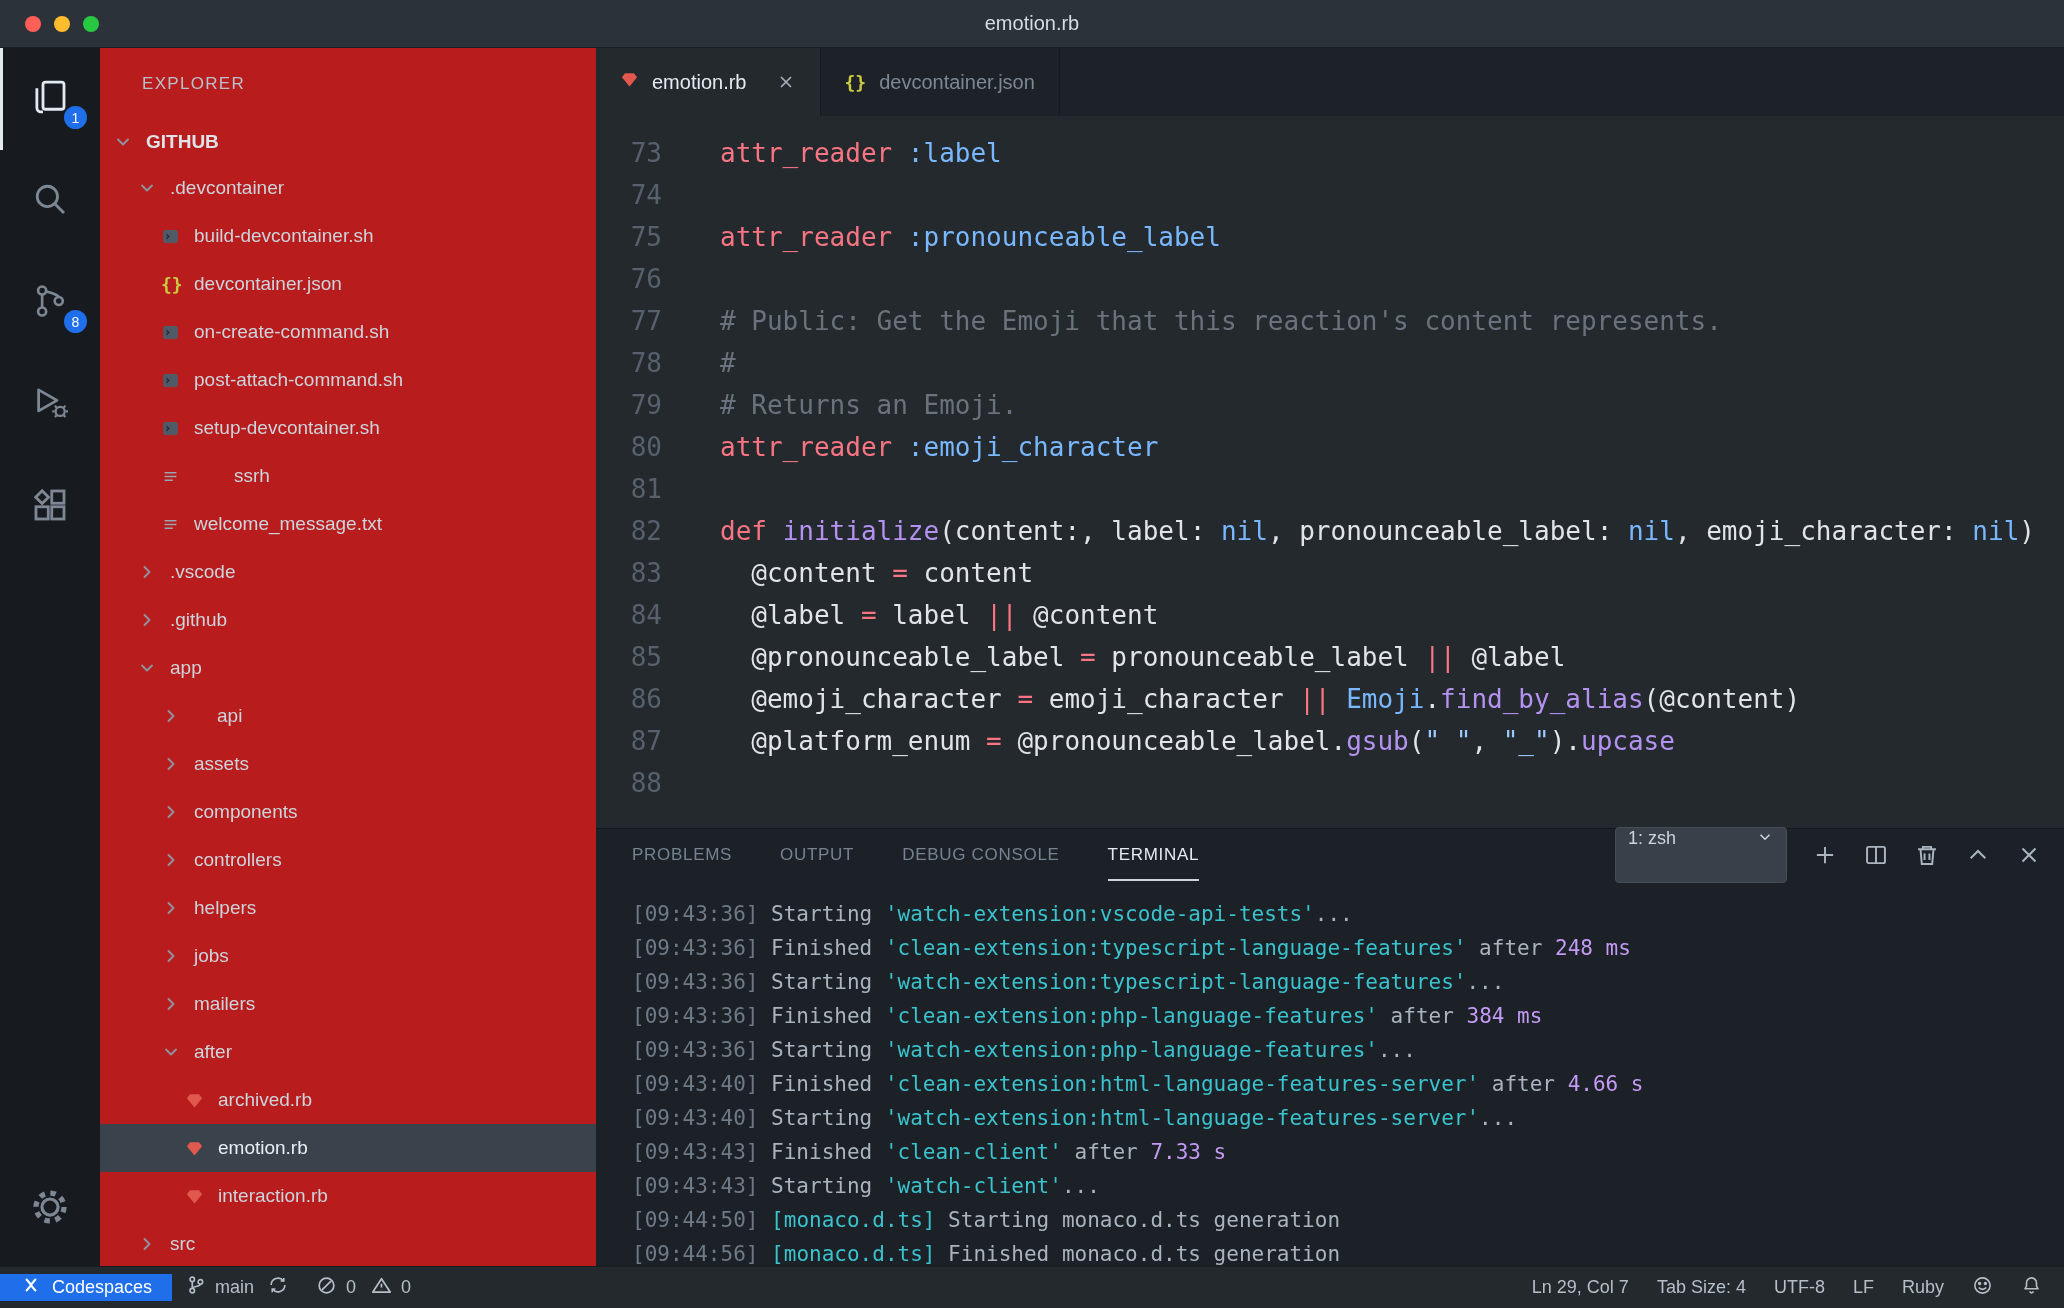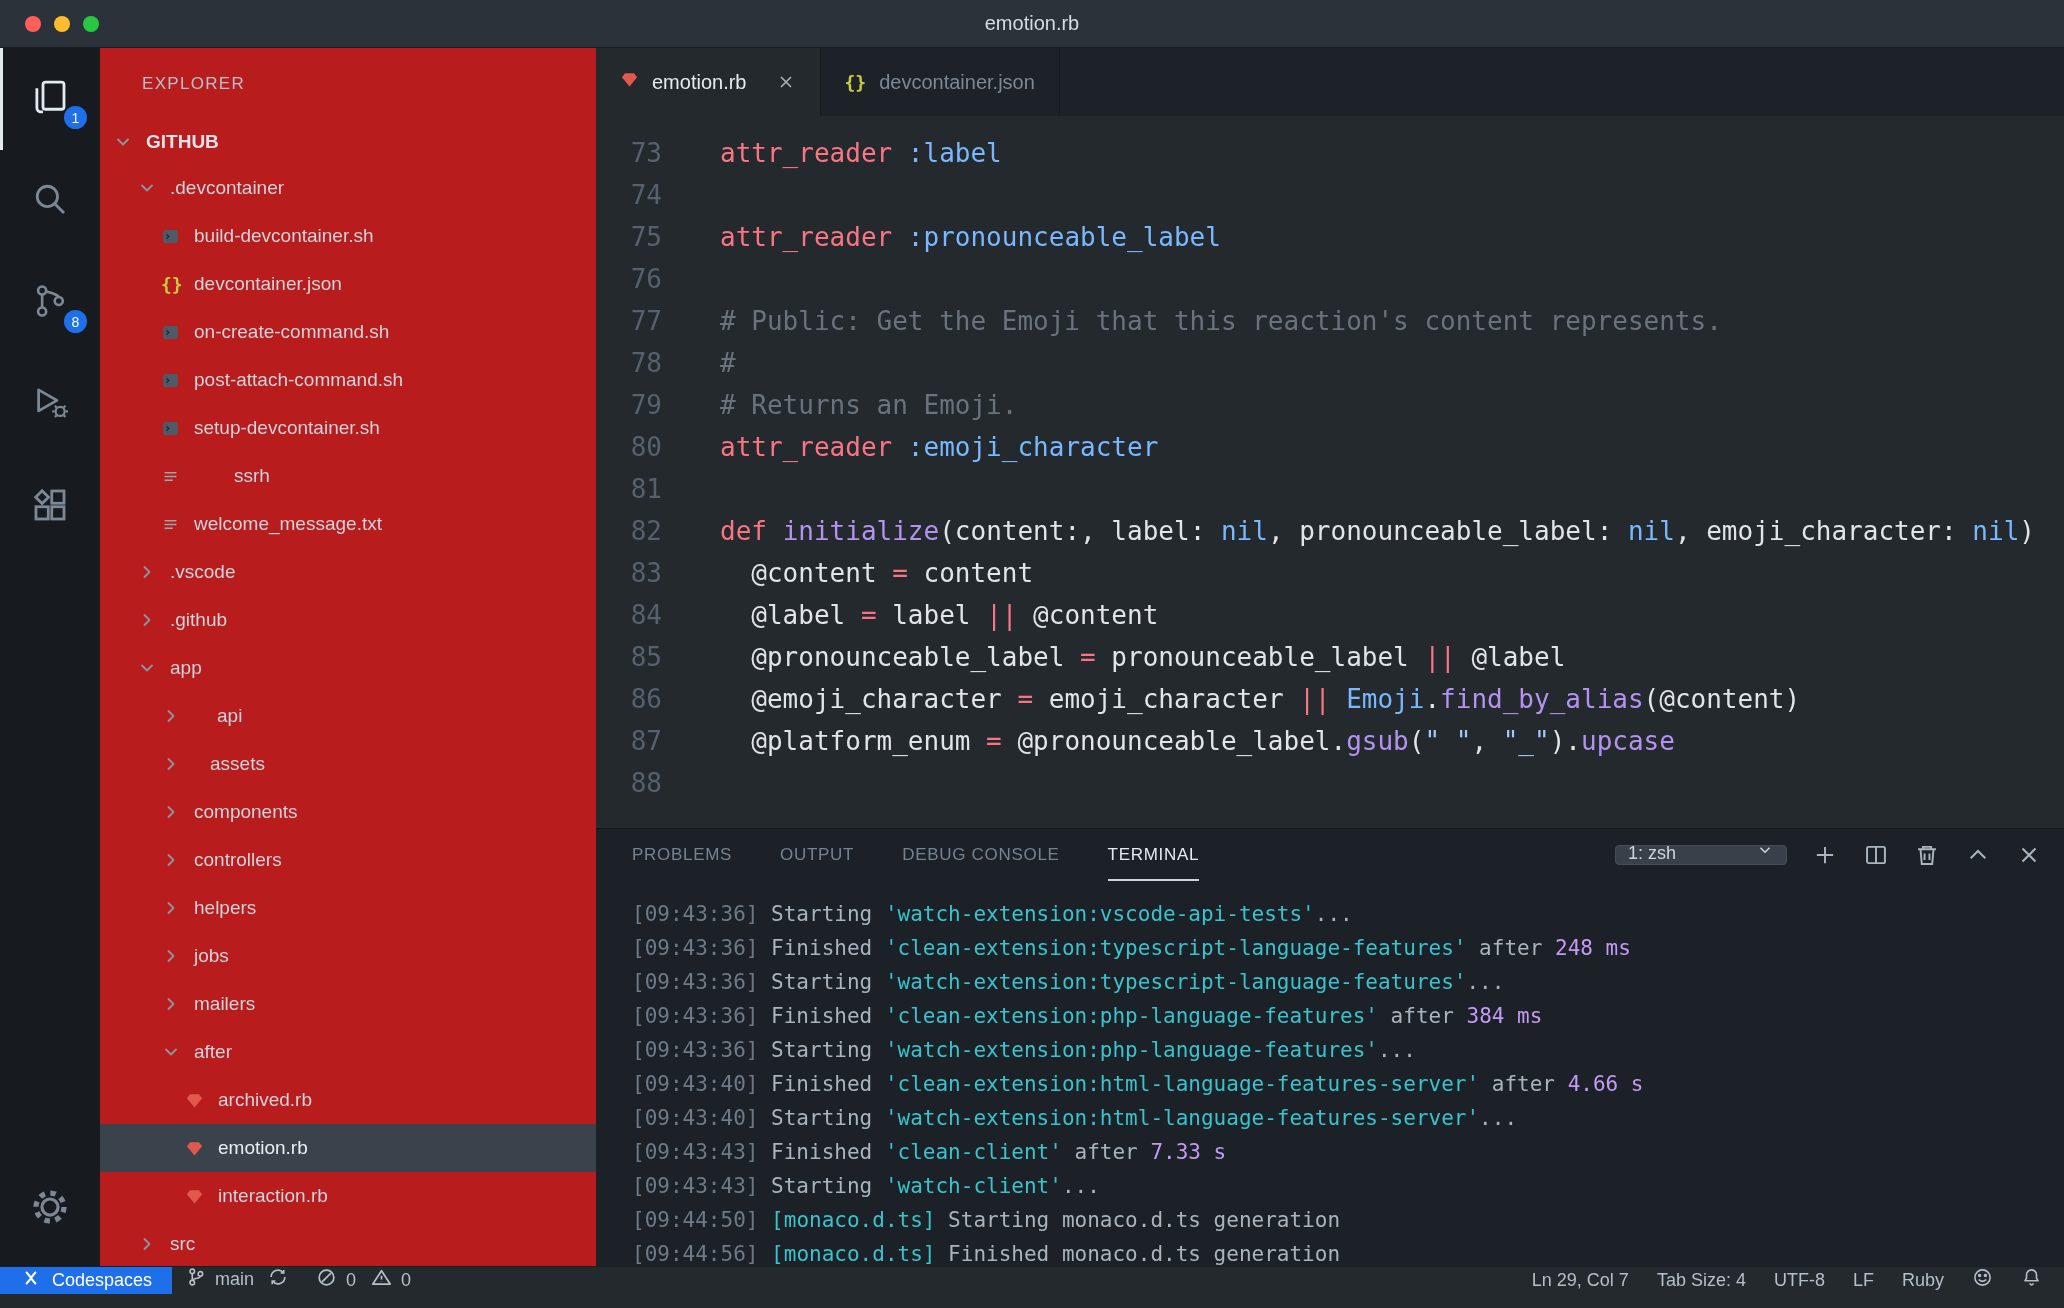--- a/index.html
+++ b/index.html
@@ -61,33 +61,33 @@
 
   
   .panel { height:438px; flex:none; background:#1b2127; border-top:1px solid #14181d;
            display:flex; flex-direction:column; }
   .panel-header { height:52px; flex:none; display:flex; align-items:center; }
   .ptabs { display:flex; gap:48px; margin-left:36px; height:100%; }
   .ptab { color:#768391; font-size:17px; letter-spacing:0.7px; display:flex; align-items:center;
           height:100%; border-bottom:2px solid transparent; padding-top:2px; }
   .ptab.active { color:#e6ebf1; border-bottom-color:#ccd3da; }
   .pcontrols { margin-left:auto; display:flex; align-items:center; gap:25px; margin-right:22px; color:#aab5c0; }
-  .shell-select { width:172px; height:20px; background:#394049; border:1px solid #454d57; border-radius:4px;
-                  display:flex; align-items:flex-end; padding:0 12px; gap:14px; color:#ccd4dc; font-size:18px; }
+  .shell-select { width:172px; height:56px; background:#394049; border:1px solid #454d57; border-radius:4px;
+                  display:flex; align-items:flex-start; padding:0 12px; gap:14px; color:#ccd4dc; font-size:18px; }
   .shell-select .sel-label { flex:1; }
   .picon { display:flex; }
 
   .terminal { flex:1; overflow:hidden; padding:16px 0 0 36px;
               font-family:"DejaVu Sans Mono","Liberation Mono",monospace; font-size:21px; }
   .t-line { height:34px; line-height:34px; white-space:pre; }
   .tk-ts{ color:#6e7a86; } .tk-p{ color:#a9b4be; } .tk-t{ color:#3ac2cd; } .tk-d{ color:#c49af5; }
 
   
   .statusbar { height:42px; flex:none; background:#24292e; border-top:1px solid #191e23;
-               display:flex; align-items:flex-start; font-size:18px; color:#b5bfc9; }
+               display:flex; align-items:center; font-size:18px; color:#b5bfc9; }
   .codespaces { background:#1f6feb; color:#fff; display:flex; align-items:center; padding:0 20px; gap:10px; }
   .sb-item { display:flex; align-items:center; gap:9px; padding:0 14px; }
   .sb-group { display:flex; align-items:center; }
   .sb-right { margin-left:auto; display:flex; align-items:stretch; margin-right:8px; }
 </style>
 </head>
 <body>
 
 <div class="window">
 
@@ -265,21 +265,21 @@
             <span class="tree-label">app</span>
           </div>
           <div class="tree-row" style="padding-left: 61px; gap: 23px;">
             <span class="slot">
               <svg class="chev" width="20" height="20" viewBox="0 0 16 16">
                 <path d="M6 4l4 4-4 4" fill="none" stroke="currentColor" stroke-width="1.5" stroke-linecap="round" stroke-linejoin="round"></path>
               </svg>
             </span>
             <span class="tree-label">api</span>
           </div>
-          <div class="tree-row" style="padding-left: 61px; gap: 16px;">
+          <div class="tree-row" style="padding-left: 61px;">
             <span class="slot">
               <svg class="chev" width="20" height="20" viewBox="0 0 16 16">
                 <path d="M6 4l4 4-4 4" fill="none" stroke="currentColor" stroke-width="1.5" stroke-linecap="round" stroke-linejoin="round"></path>
               </svg>
             </span>
             <span class="tree-label">assets</span>
           </div>
           <div class="tree-row" style="padding-left: 61px;">
             <span class="slot">
               <svg class="chev" width="20" height="20" viewBox="0 0 16 16">

